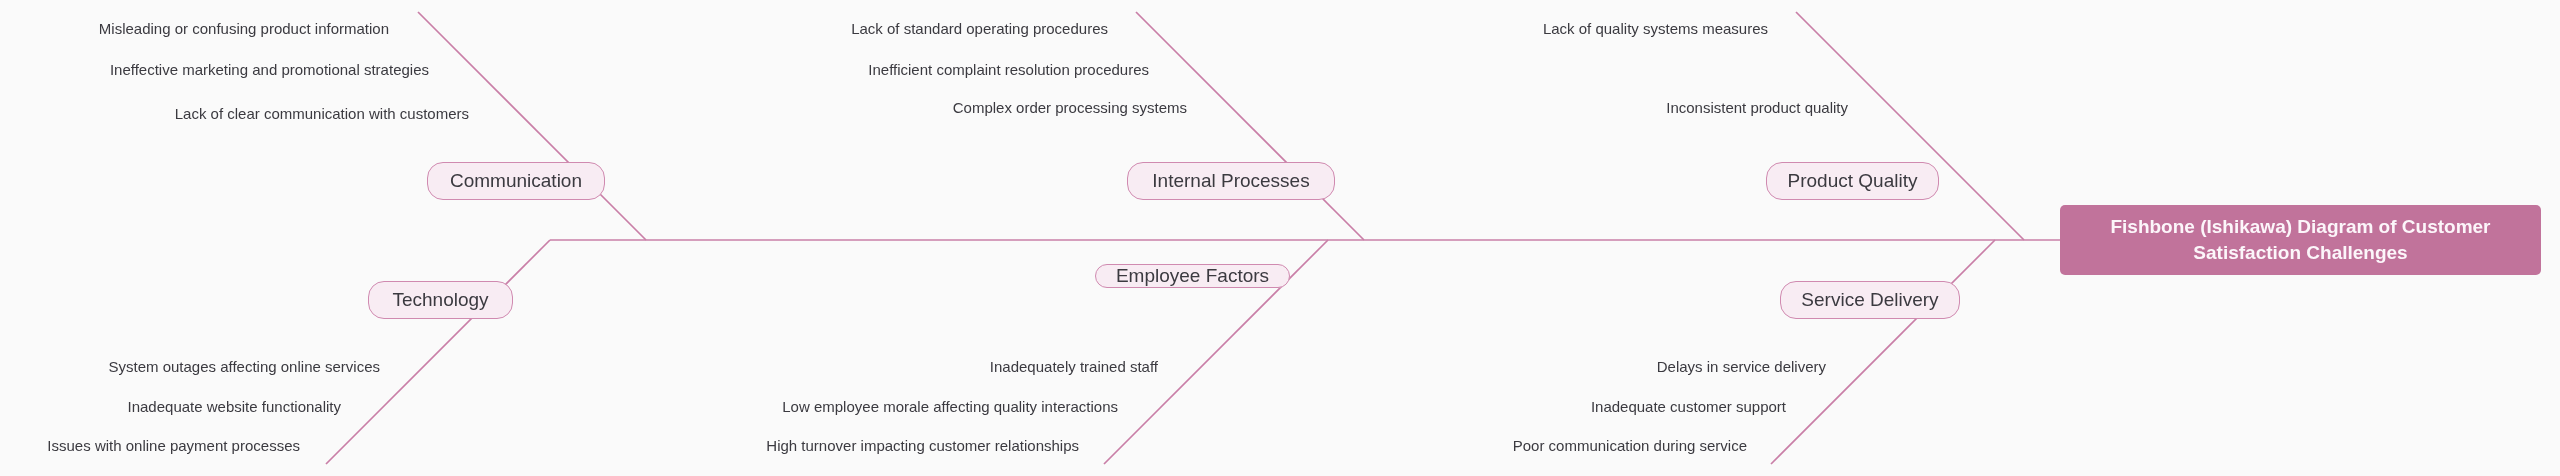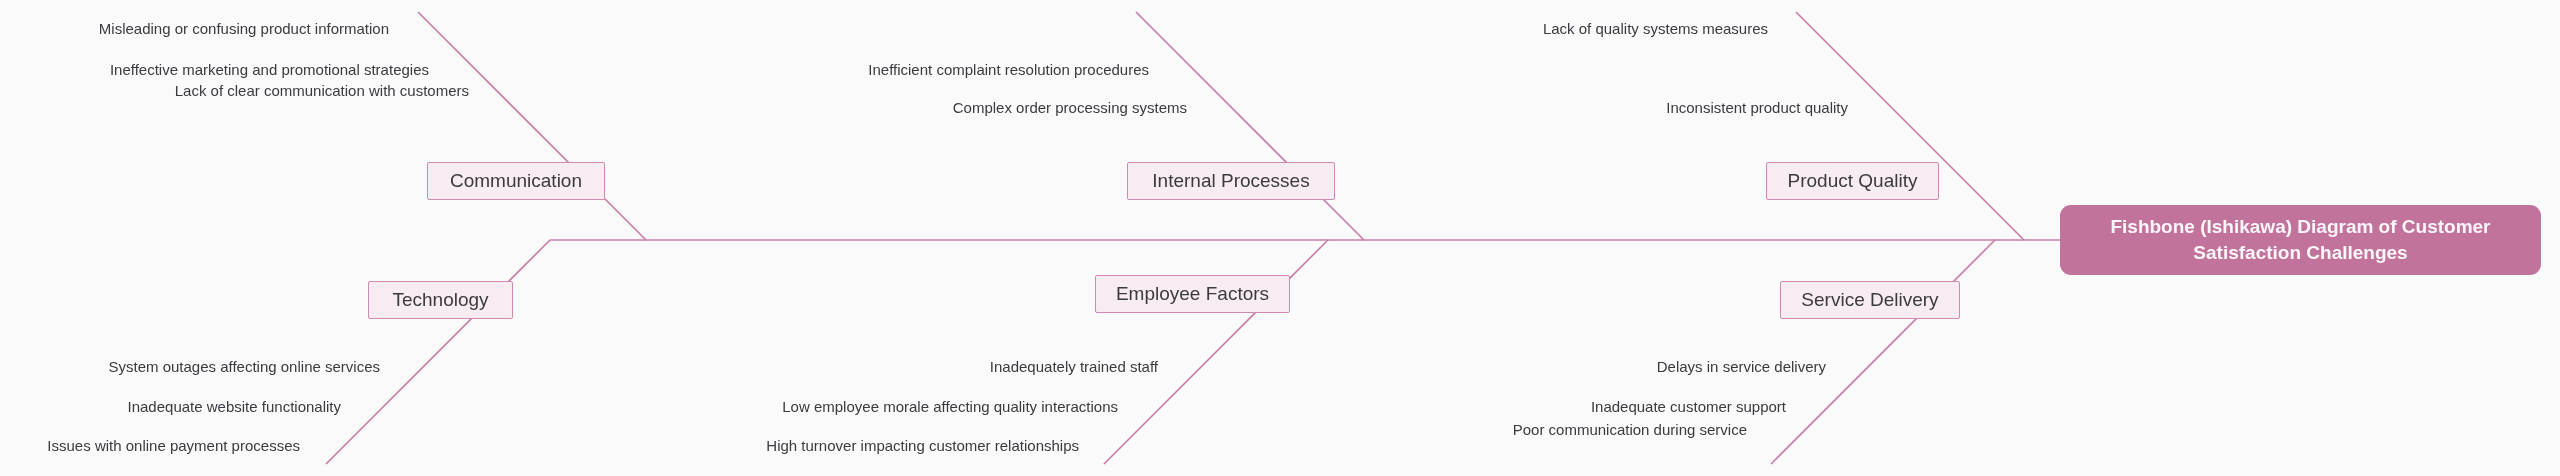--- a/index.html
+++ b/index.html
@@ -34,37 +34,37 @@
     color: var(--cause-text, #3b3a40);
     white-space: nowrap;
   }
   .cat-box {
     position: absolute;
     display: flex;
     align-items: center;
     justify-content: center;
     background: var(--category-fill, #f8ecf3);
     border: 1.6px solid var(--category-border, #d08ab0);
-    border-radius: 2px;
+    border-radius: 16px;
     box-sizing: border-box;
     font-size: 19px;
     color: var(--cause-text, #3b3a40);
     white-space: nowrap;
   }
   .title-box {
     position: absolute;
     left: 2060px; top: 205px;
     width: 481px; height: 70px;
     box-sizing: border-box;
     display: flex;
     align-items: center;
     justify-content: center;
     text-align: center;
     background: var(--title-fill, #c1739b);
-    border-radius: 11px;
+    border-radius: 5px;
     color: var(--title-text, #fcf6fa);
     font-size: 19px;
     font-weight: 700;
     line-height: 26px;
     padding: 0 24px;
   }
 </style>
 </head>
 <body>
 
@@ -75,55 +75,56 @@
     <line class="bone" x1="418" y1="12" x2="646" y2="240"></line>
     <line class="bone" x1="1136" y1="12" x2="1364" y2="240"></line>
     <line class="bone" x1="1796" y1="12" x2="2024" y2="240"></line>
     <line class="bone" x1="550" y1="240" x2="326" y2="464"></line>
     <line class="bone" x1="1328" y1="240" x2="1104" y2="464"></line>
     <line class="bone" x1="1995" y1="240" x2="1771" y2="464"></line>
   </svg>
 
   <div class="cause" style="top:19px; width:389px">Misleading or confusing product information</div>
   <div class="cause" style="top:60px; width:429px">Ineffective marketing and promotional strategies</div>
-  <div class="cause" style="top:81px; width:469px">Lack of clear communication with customers</div>
+  <div class="cause" style="top:104px; width:469px">Lack of clear communication with customers</div>
   <div class="cat-box" style="left:427px; top:162px; width:178px; height:38px">
     <span>Communication</span>
   </div>
 
+  <div class="cause" style="top:19px; width:1108px">Lack of standard operating procedures</div>
   <div class="cause" style="top:60px; width:1149px">Inefficient complaint resolution procedures</div>
   <div class="cause" style="top:98px; width:1187px">Complex order processing systems</div>
   <div class="cat-box" style="left:1127px; top:162px; width:208px; height:38px">
     <span>Internal Processes</span>
   </div>
 
   <div class="cause" style="top:19px; width:1768px">Lack of quality systems measures</div>
   <div class="cause" style="top:98px; width:1848px">Inconsistent product quality</div>
   <div class="cat-box" style="left:1766px; top:162px; width:173px; height:38px">
     <span>Product Quality</span>
   </div>
 
   <div class="cat-box" style="left:368px; top:281px; width:145px; height:38px">
     <span>Technology</span>
   </div>
   <div class="cause" style="top:357px; width:380px">System outages affecting online services</div>
   <div class="cause" style="top:397px; width:341px">Inadequate website functionality</div>
   <div class="cause" style="top:436px; width:300px">Issues with online payment processes</div>
 
-  <div class="cat-box" style="left:1095px; top:275px; width:195px; height:38px">
+  <div class="cat-box" style="left:1095px; top:264px; width:195px; height:24px">
     <span>Employee Factors</span>
   </div>
   <div class="cause" style="top:357px; width:1158px">Inadequately trained staff</div>
   <div class="cause" style="top:397px; width:1118px">Low employee morale affecting quality interactions</div>
   <div class="cause" style="top:436px; width:1079px">High turnover impacting customer relationships</div>
 
   <div class="cat-box" style="left:1780px; top:281px; width:180px; height:38px">
     <span>Service Delivery</span>
   </div>
   <div class="cause" style="top:357px; width:1826px">Delays in service delivery</div>
   <div class="cause" style="top:397px; width:1786px">Inadequate customer support</div>
-  <div class="cause" style="top:420px; width:1747px">Poor communication during service</div>
+  <div class="cause" style="top:436px; width:1747px">Poor communication during service</div>
 
   <div class="title-box">
     <span>Fishbone (Ishikawa) Diagram of Customer Satisfaction Challenges</span>
   </div>
 
 </div>
 
 </body></html>

